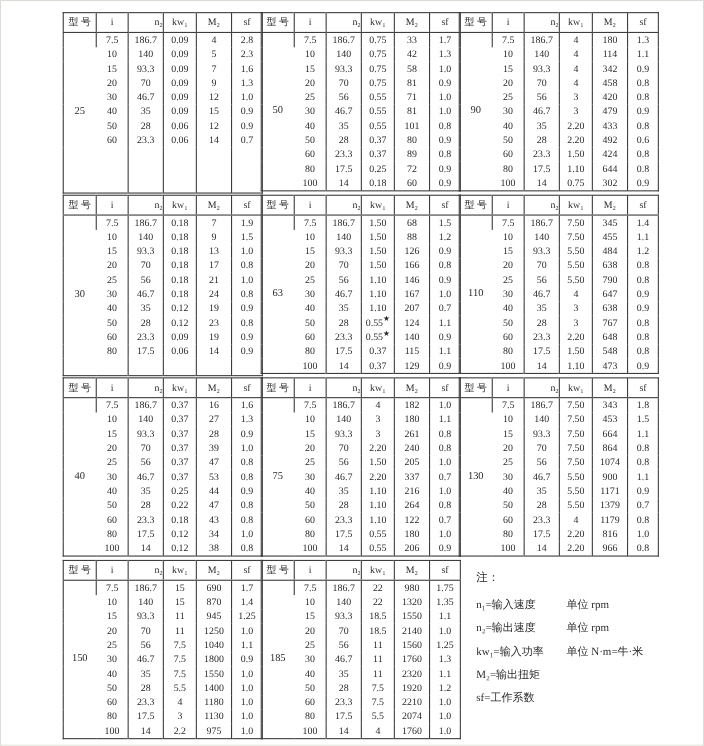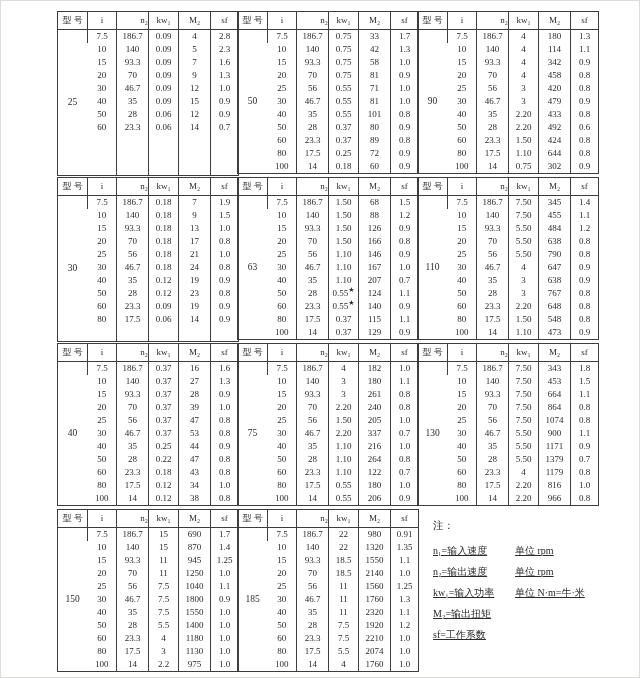--- a/index.html
+++ b/index.html
@@ -36,21 +36,21 @@
   table.spec th:nth-child(1){width:29px;}
   table.spec th:nth-child(2){width:28px;}
   table.spec th:nth-child(3){width:31px;text-align:right;}
   table.spec th:nth-child(4){width:29px;}
   table.spec th:nth-child(5){width:31px;}
   table.spec th:nth-child(6){width:27px;}
   .notes{
     padding:12px 0 0 16px;font-size:10px;line-height:1;
   }
   .notes .title{margin-bottom:14px;font-size:10.5px;}
-  .note-line{display:flex;margin-bottom:11px;text-decoration:underline;}
+  .note-line{display:flex;margin-bottom:11px;}
   .note-line .term{width:82px;white-space:nowrap;}
   .note-line .unit{white-space:nowrap;}
 </style>
 </head>
 <body>
 
 <div class="page">
   <div class="grid">
     <table class="spec">
         <thead>
@@ -969,21 +969,21 @@
             <th>sf</th>
           </tr>
         </thead>
         <tbody>
           <tr>
             <td rowspan="11" class="model">185</td>
             <td>7.5</td>
             <td>186.7</td>
             <td>22</td>
             <td>980</td>
-            <td>0.91</td>
+            <td>1.75</td>
           </tr>
           <tr>
             <td>10</td>
             <td>140</td>
             <td>22</td>
             <td>1320</td>
             <td>1.35</td>
           </tr>
           <tr>
             <td>15</td>

